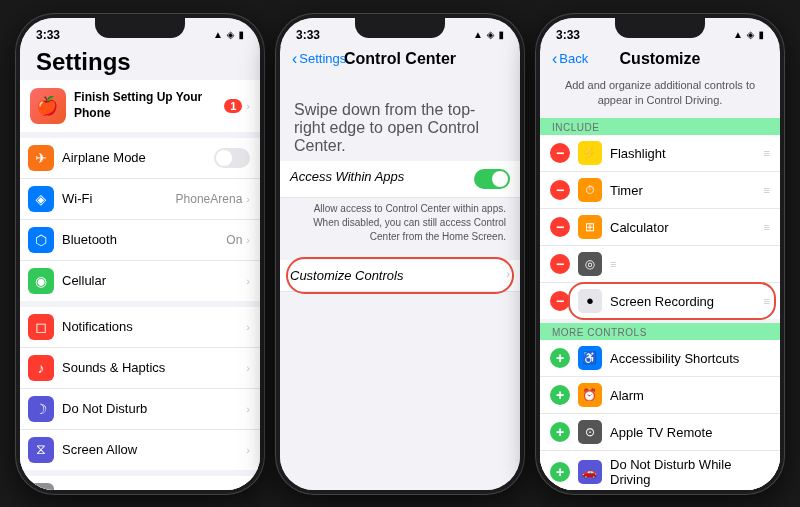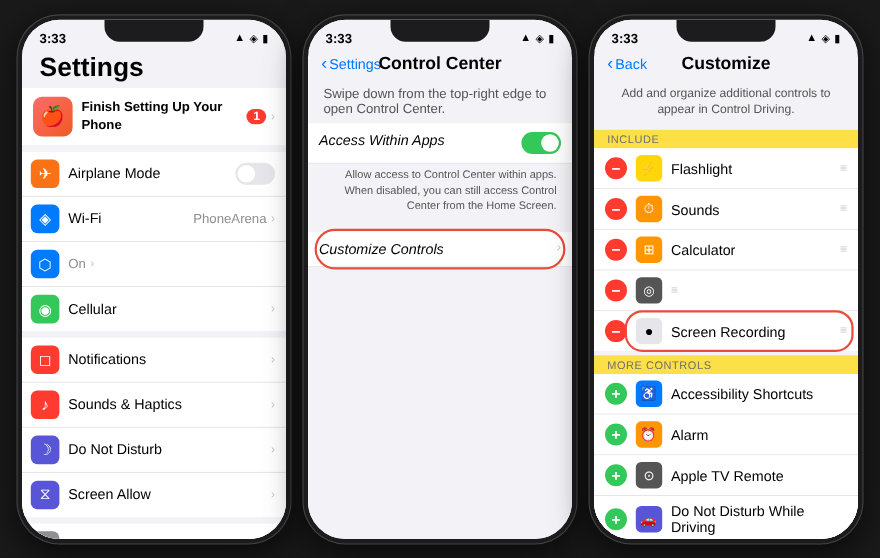--- a/index.html
+++ b/index.html
@@ -206,24 +206,25 @@
     }
     
     .cc-content {
       flex: 1;
       overflow: hidden;
       background: #f2f2f7;
       display: flex;
       flex-direction: column;
     }
     .cc-description {
-      font-size: 12px;
+      font-size: 16px;
       color: #555;
       padding: 6px 14px;
       background: #f2f2f7;
+      margin-top: 23px;
     }
     .cc-row {
       display: flex;
       justify-content: space-between;
       background: #fff;
       padding: 8px 10px;
       border-bottom: 0.5px solid #e5e5ea;
       font-style: italic;
     }
     .cc-row-label {
@@ -253,21 +254,21 @@
       padding: 6px 12px 10px 12px;
       text-align: center;
       line-height: 1.4;
     }
     .cust-section-header {
       padding: 4px 12px 2px 12px;
       font-size: 10px;
       color: #6d6d72;
       text-transform: uppercase;
       letter-spacing: 0.5px;
-      background: #fde047;
+      background: #86efac;
     }
     .cust-item {
       display: flex;
       align-items: center;
       background: #fff;
       padding: 6px 10px;
       border-bottom: 0.5px solid #e5e5ea;
       min-height: 34px;
     }
     .cust-item:last-child {
@@ -378,20 +379,21 @@
             <div class="toggle-off"></div>
           </div>
           <div class="list-item">
             <div class="item-icon" style="background:#007aff;">◈</div>
             <span class="item-label">Wi-Fi</span>
             <span class="item-value">PhoneArena</span>
             <span class="chevron">›</span>
           </div>
           <div class="list-item">
             <div class="item-icon" style="background:#007aff;">⬡</div>
+            <span class="item-label">Bluetooth</span>
             <span class="item-value">On</span>
             <span class="chevron">›</span>
           </div>
           <div class="list-item">
             <div class="item-icon" style="background:#34c759;">◉</div>
             <span class="item-label">Cellular</span>
             <span class="chevron">›</span>
           </div>
         </div>
 
@@ -500,21 +502,21 @@
         <div style="background:#fff;">
           <div class="cust-item">
             <div class="minus-btn">−</div>
             <div class="cust-icon" style="background:#ffd60a;">⚡</div>
             <span class="cust-label">Flashlight</span>
             <span class="chevron">≡</span>
           </div>
           <div class="cust-item">
             <div class="minus-btn">−</div>
             <div class="cust-icon" style="background:#ff9500;">⏱</div>
-            <span class="cust-label">Sounds</span>
+            <span class="cust-label">Timer</span>
             <span class="chevron">≡</span>
           </div>
           <div class="cust-item">
             <div class="minus-btn">−</div>
             <div class="cust-icon" style="background:#ff9500;">⊞</div>
             <span class="cust-label">Calculator</span>
             <span class="chevron">≡</span>
           </div>
           <div class="cust-item" style="position:relative;">
             <div class="minus-btn">−</div>

